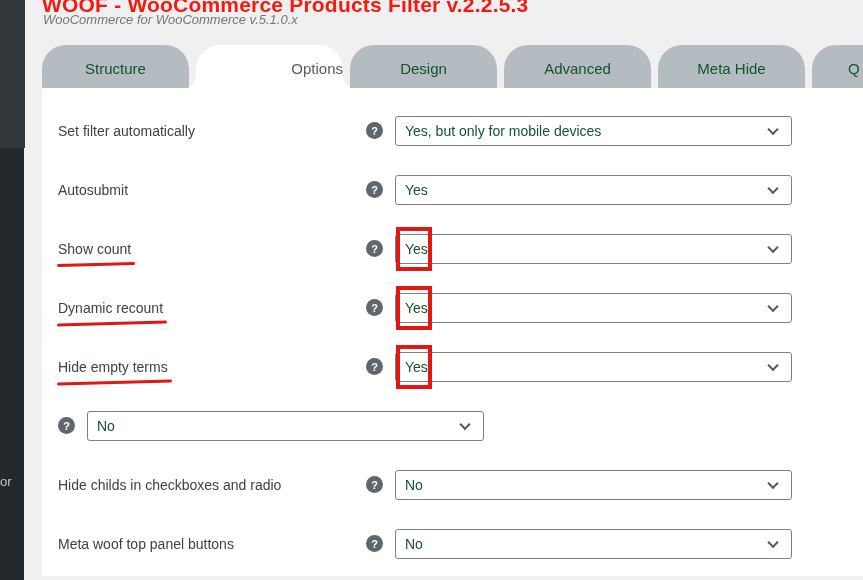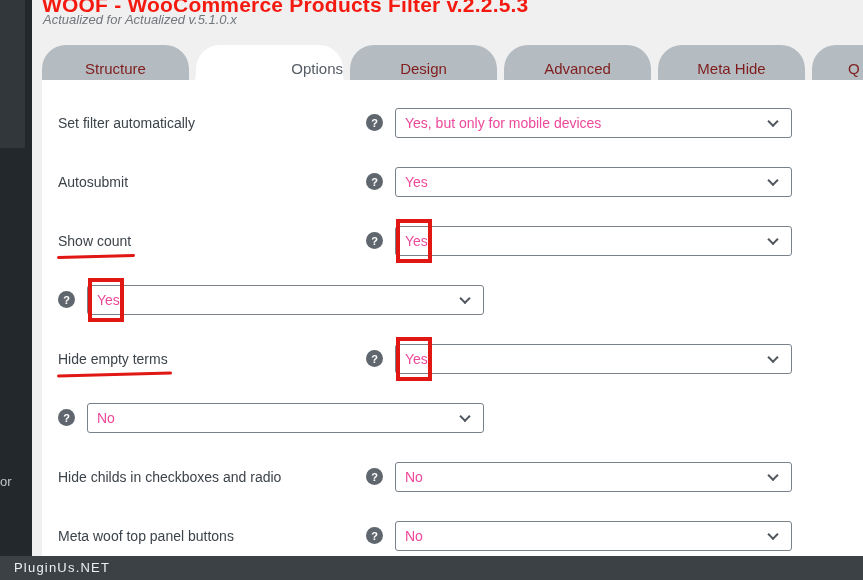--- a/index.html
+++ b/index.html
@@ -13,51 +13,51 @@
     --select_border:#79828b;
     --label_text:#3c434a;
   }
   *{box-sizing:border-box;margin:0;padding:0;}
   body{font-family:"Liberation Sans",sans-serif;background:#ddd;}
   .viewport{
     position:relative;width:863px;height:580px;overflow:hidden;
     background:#f0f0f1;font-family:"Liberation Sans",sans-serif;
   }
   
-  .admin-sidebar{position:absolute;left:0;top:0;width:32px;height:580px;background:var(--sidebar_dark);}
+  .admin-sidebar{position:absolute;left:0;top:0;width:24px;height:580px;background:var(--sidebar_dark);}
   .admin-sidebar-top{width:25px;height:148px;background:var(--sidebar_light);}
   .sidebar-frag{position:absolute;left:0;top:475px;color:#c3c4c7;font-size:13px;line-height:14px;}
   
   .page-title{
     position:absolute;left:42px;top:-7px;font-size:21px;font-weight:bold;
     color:var(--title_red);white-space:nowrap;letter-spacing:.2px;
   }
   .page-subtitle{
     position:absolute;left:43px;top:12px;font-size:13px;font-style:italic;color:#72777c;
   }
   
   .tabs{position:absolute;left:42px;top:45px;height:47px;display:flex;gap:7px;}
   .tab{
     position:relative;width:147px;height:47px;flex:0 0 auto;
     display:flex;align-items:center;justify-content:center;
-    background:var(--tab_inactive);color:#7f1d1d;font-size:15px;
+    background:var(--tab_inactive);color:#14532d;font-size:15px;
     border-radius:24px 24px 0 0;cursor:pointer;user-select:none;
   }
   .tab.active{background:#fff;color:var(--tab_active_text);justify-content:flex-end;}
   .tab.active::before{
     content:"";position:absolute;left:-14px;bottom:0;width:14px;height:16px;
     background:radial-gradient(circle 14px at 0 0, rgba(255,255,255,0) 13px, #fff 14px);
   }
   .tab.active::after{
     content:"";position:absolute;right:-14px;bottom:0;width:14px;height:16px;
     background:radial-gradient(circle 14px at 14px 0, rgba(255,255,255,0) 13px, #fff 14px);
   }
   .tab.partial{justify-content:flex-start;padding-left:36px;}
   
-  .panel{position:absolute;left:42px;top:80px;width:821px;height:488px;background:#fff;}
+  .panel{position:absolute;left:42px;top:88px;width:821px;height:488px;background:#fff;}
   .rows{padding-top:13px;}
   .setting-row{
     height:59px;display:flex;align-items:center;
     padding:0 71px 0 16px;
   }
   .row-label{flex:1;min-width:0;}
   .label-text{
     position:relative;display:inline-block;font-size:14px;color:var(--label_text);
   }
   .setting-row.annotated .label-text::after{
@@ -68,21 +68,21 @@
     width:17px;height:17px;border-radius:50%;background:#5f666d;color:#fff;
     font-size:11px;font-weight:bold;display:flex;align-items:center;justify-content:center;
     flex:0 0 auto;margin-right:12px;cursor:pointer;
   }
   .select-box{
     position:relative;width:397px;height:30px;flex:0 0 auto;background:#fff;
     border:1px solid var(--select_border);border-radius:3px;
     display:flex;align-items:center;padding:0 30px 0 9px;cursor:pointer;
   }
   .select-value{
-    font-size:14px;color:#ec4899;white-space:nowrap;overflow:hidden;text-overflow:ellipsis;
+    font-size:14px;color:#14532d;white-space:nowrap;overflow:hidden;text-overflow:ellipsis;
   }
   .chevron{
     position:absolute;right:14px;top:50%;width:8px;height:8px;
     border-right:2px solid #50575e;border-bottom:2px solid #50575e;
     transform:translateY(-70%) rotate(45deg);
   }
   .setting-row.annotated .select-box .red-box{
     position:absolute;left:0;top:-8px;width:36px;height:44px;
     border:4px solid var(--annotation_red);pointer-events:none;
   }
@@ -97,21 +97,21 @@
 <body>
 
 <div class="viewport">
 
   <div class="admin-sidebar">
     <div class="admin-sidebar-top"></div>
     <span class="sidebar-frag">or</span>
   </div>
 
   <div class="page-title">WOOF - WooCommerce Products Filter v.2.2.5.3</div>
-  <div class="page-subtitle">Actualized for Actualized v.5.1.0.x</div>
+  <div class="page-subtitle">WooCommerce for WooCommerce v.5.1.0.x</div>
 
   <div class="tabs" id="tabs">
   <div class="tab">
     <span class="tab-label">Structure</span>
   </div>
 
   <div class="tab active">
     <span class="tab-label">Options</span>
   </div>
 
@@ -164,20 +164,23 @@
     </div>
     <div class="help-icon">?</div>
     <div class="select-box">
       <span class="select-value">Yes</span>
       <span class="chevron"></span>
       <span class="red-box"></span>
     </div>
   </div>
 
   <div class="setting-row annotated">
+    <div class="row-label">
+      <span class="label-text">Dynamic recount</span>
+    </div>
     <div class="help-icon">?</div>
     <div class="select-box">
       <span class="select-value">Yes</span>
       <span class="chevron"></span>
       <span class="red-box"></span>
     </div>
   </div>
 
   <div class="setting-row annotated">
     <div class="row-label">
@@ -219,17 +222,14 @@
     <div class="help-icon">?</div>
     <div class="select-box">
       <span class="select-value">No</span>
       <span class="chevron"></span>
       <span class="red-box"></span>
     </div>
   </div>
 </div>
   </div>
 
-  <div class="footer-bar">
-    <span>PluginUs.NET</span>
-  </div>
 
 </div>
 
 </body></html>

